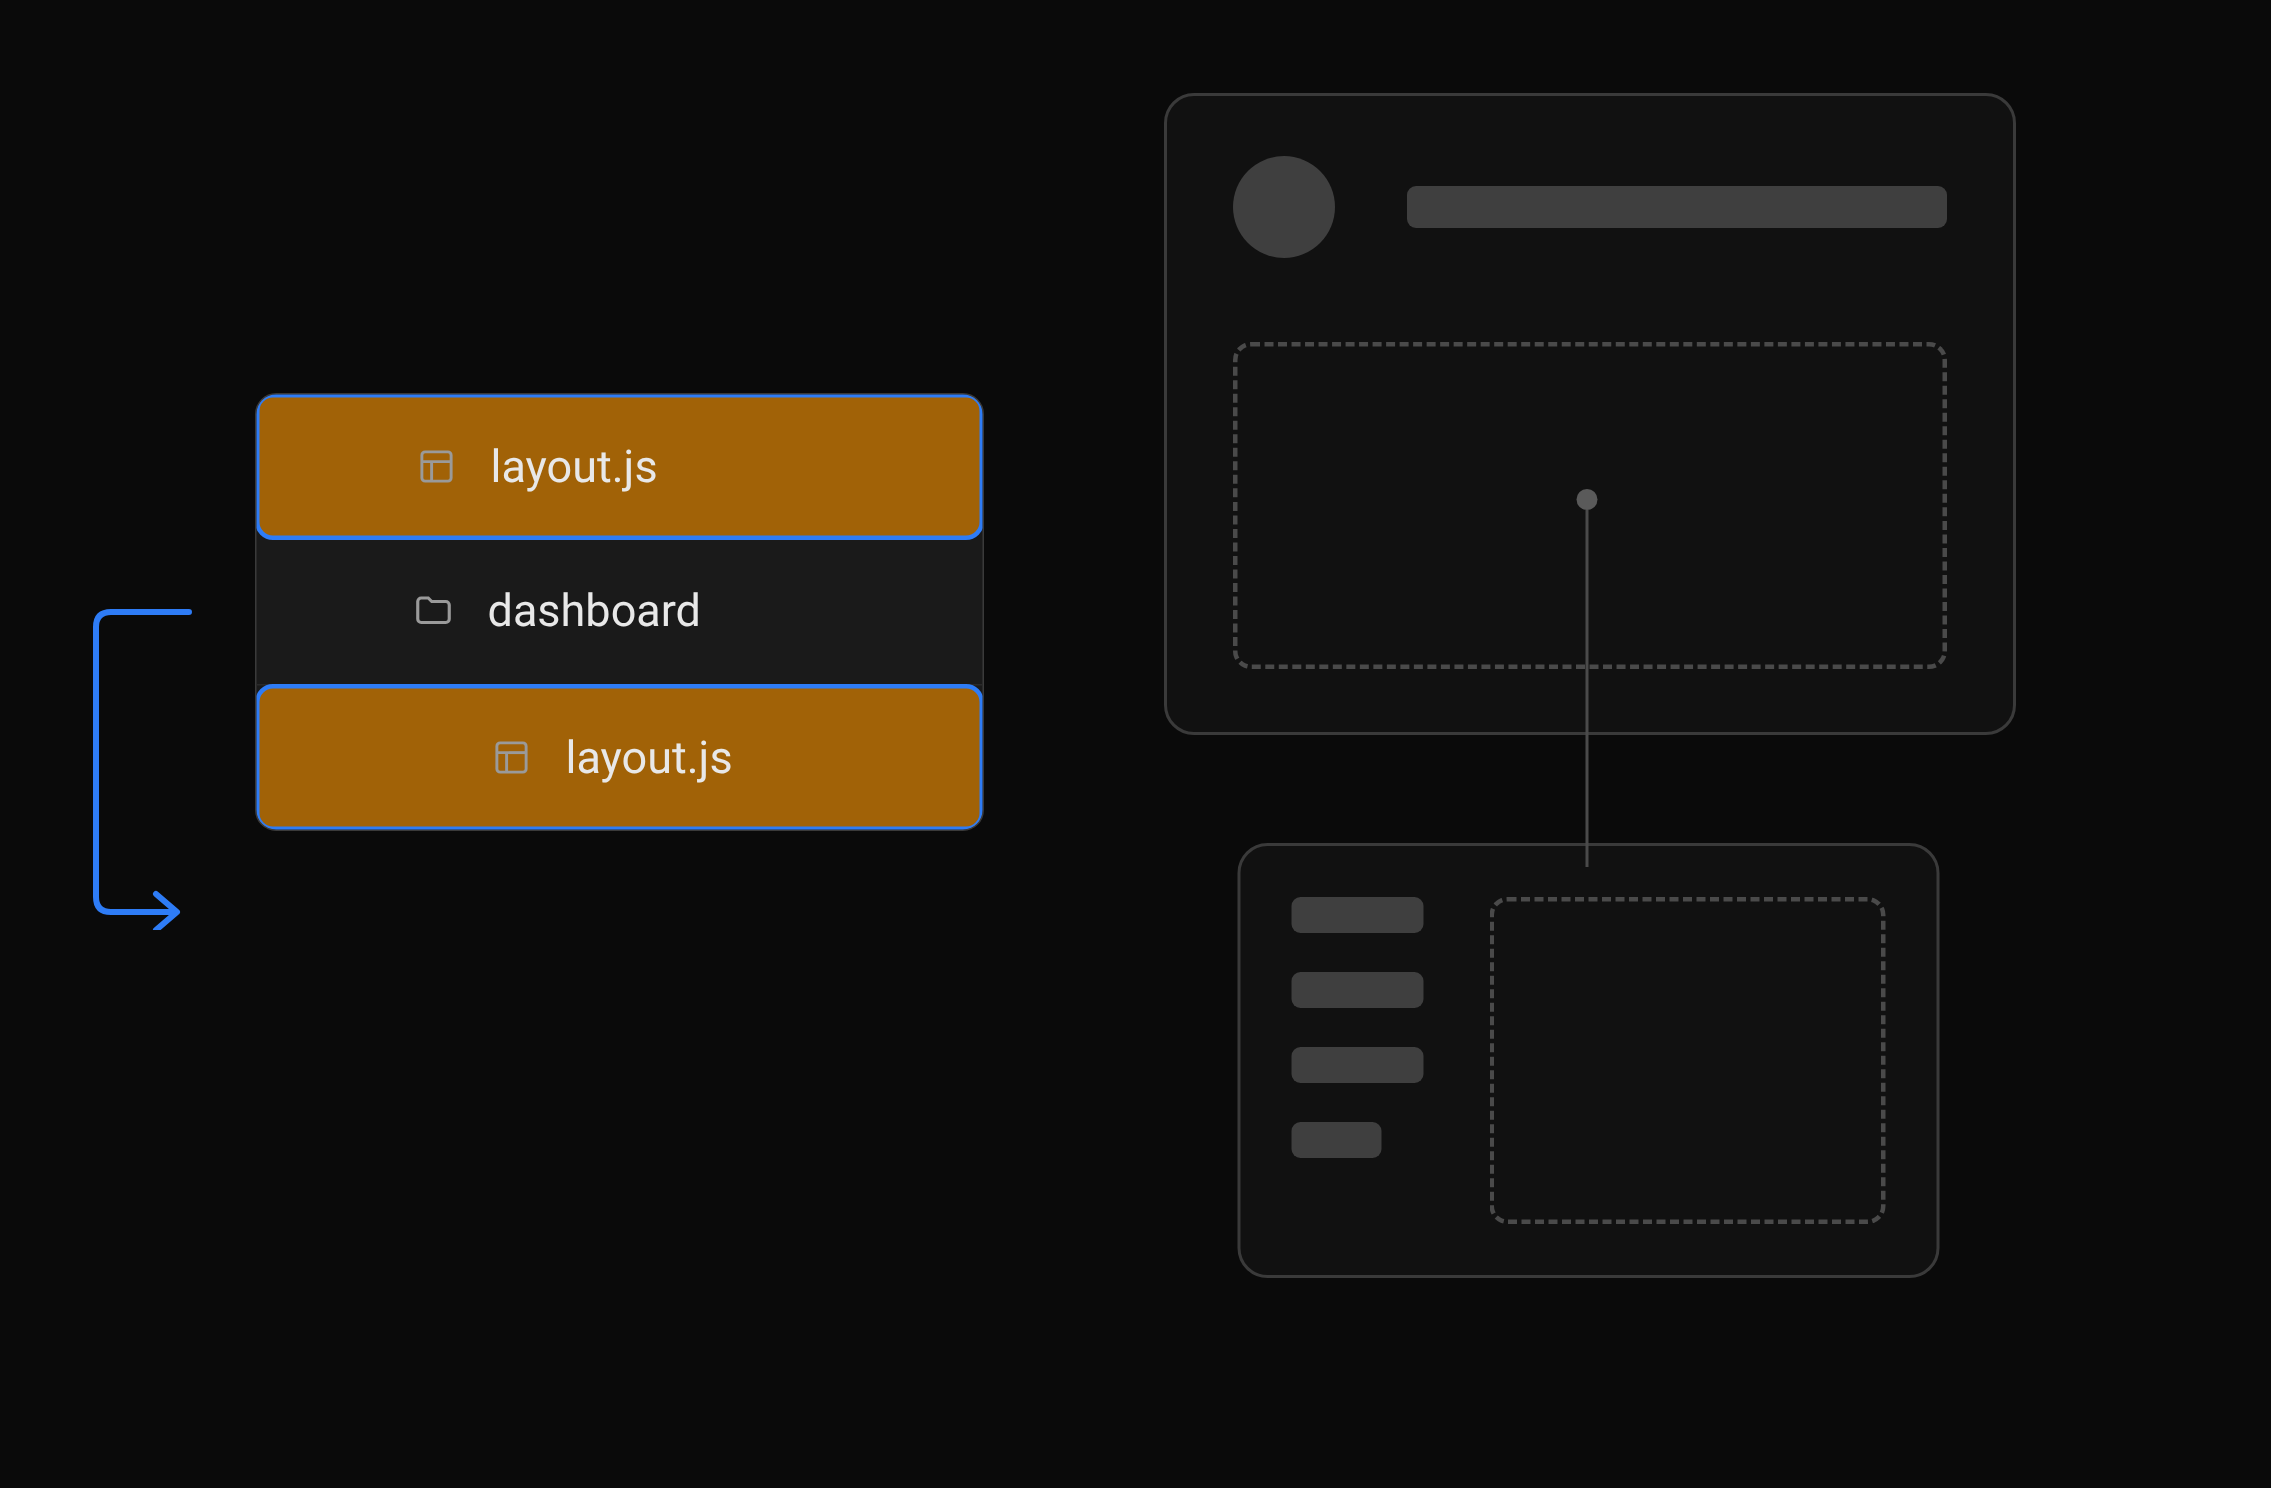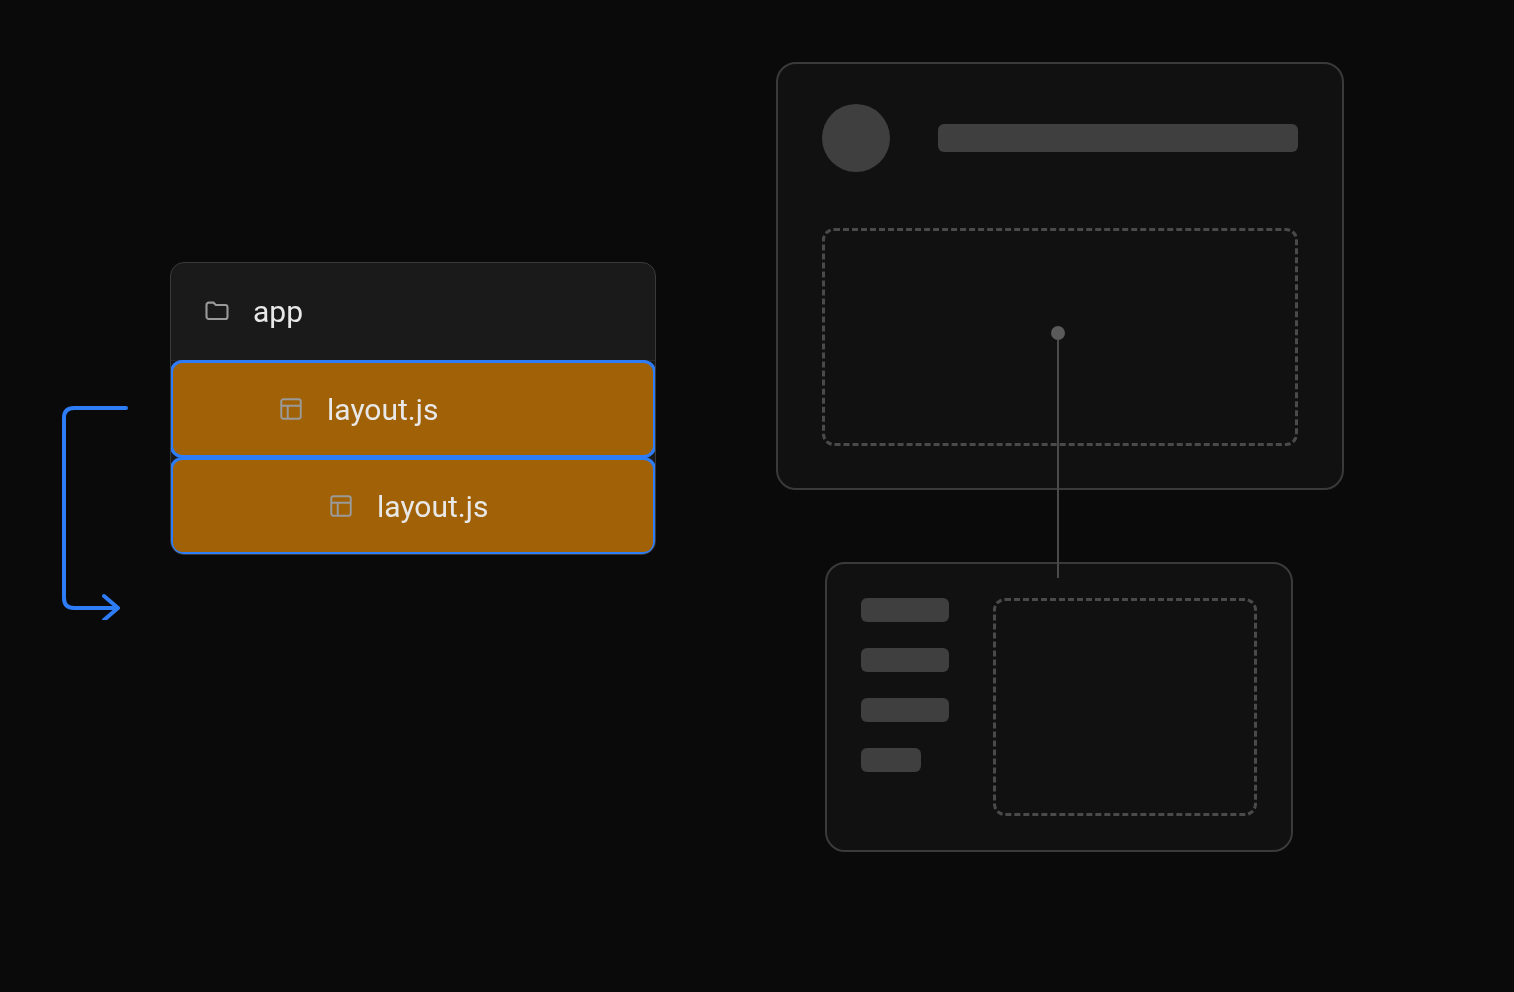--- a/index.html
+++ b/index.html
@@ -165,41 +165,42 @@
 </style>
 </head>
 <body>
 
 <svg class="arrow-connector" viewBox="0 0 110 216">
   <path d="M 70 4 L 18 4 Q 8 4 8 14 L 8 194 Q 8 204 18 204 L 58 204" fill="none" stroke="#2e7cf6" stroke-width="4" stroke-linecap="round"></path>
   <path d="M 48 192 L 62 204 L 48 216" fill="none" stroke="#2e7cf6" stroke-width="4" stroke-linecap="round" stroke-linejoin="round"></path>
 </svg>
 
 <div class="file-tree">
-  <div class="tree-row">
-    <span class="icon">
-      <svg width="28" height="28" viewBox="0 0 24 24" fill="none" stroke="#9a9a9a" stroke-width="1.8">
-        <path d="M3 6a2 2 0 0 1 2-2h4l2 2h8a2 2 0 0 1 2 2v8a2 2 0 0 1-2 2H5a2 2 0 0 1-2-2V6z"></path>
-      </svg>
-    </span>
-    <span class="label">app</span>
-  </div>
 
   <div class="tree-row highlighted">
     <span class="indent-1"></span>
     <span class="icon">
       <svg width="26" height="26" viewBox="0 0 24 24" fill="none" stroke="#9a9a9a" stroke-width="1.8">
         <rect x="3" y="3" width="18" height="18" rx="2"></rect>
         <line x1="3" y1="9" x2="21" y2="9"></line>
         <line x1="9" y1="9" x2="9" y2="21"></line>
       </svg>
     </span>
     <span class="label">layout.js</span>
   </div>
 
+  <div class="tree-row">
+    <span class="indent-1"></span>
+    <span class="icon">
+      <svg width="28" height="28" viewBox="0 0 24 24" fill="none" stroke="#9a9a9a" stroke-width="1.8">
+        <path d="M3 6a2 2 0 0 1 2-2h4l2 2h8a2 2 0 0 1 2 2v8a2 2 0 0 1-2 2H5a2 2 0 0 1-2-2V6z"></path>
+      </svg>
+    </span>
+    <span class="label">dashboard</span>
+  </div>
 
   <div class="tree-row highlighted">
     <span class="indent-2"></span>
     <span class="icon">
       <svg width="26" height="26" viewBox="0 0 24 24" fill="none" stroke="#9a9a9a" stroke-width="1.8">
         <rect x="3" y="3" width="18" height="18" rx="2"></rect>
         <line x1="3" y1="9" x2="21" y2="9"></line>
         <line x1="9" y1="9" x2="9" y2="21"></line>
       </svg>
     </span>

